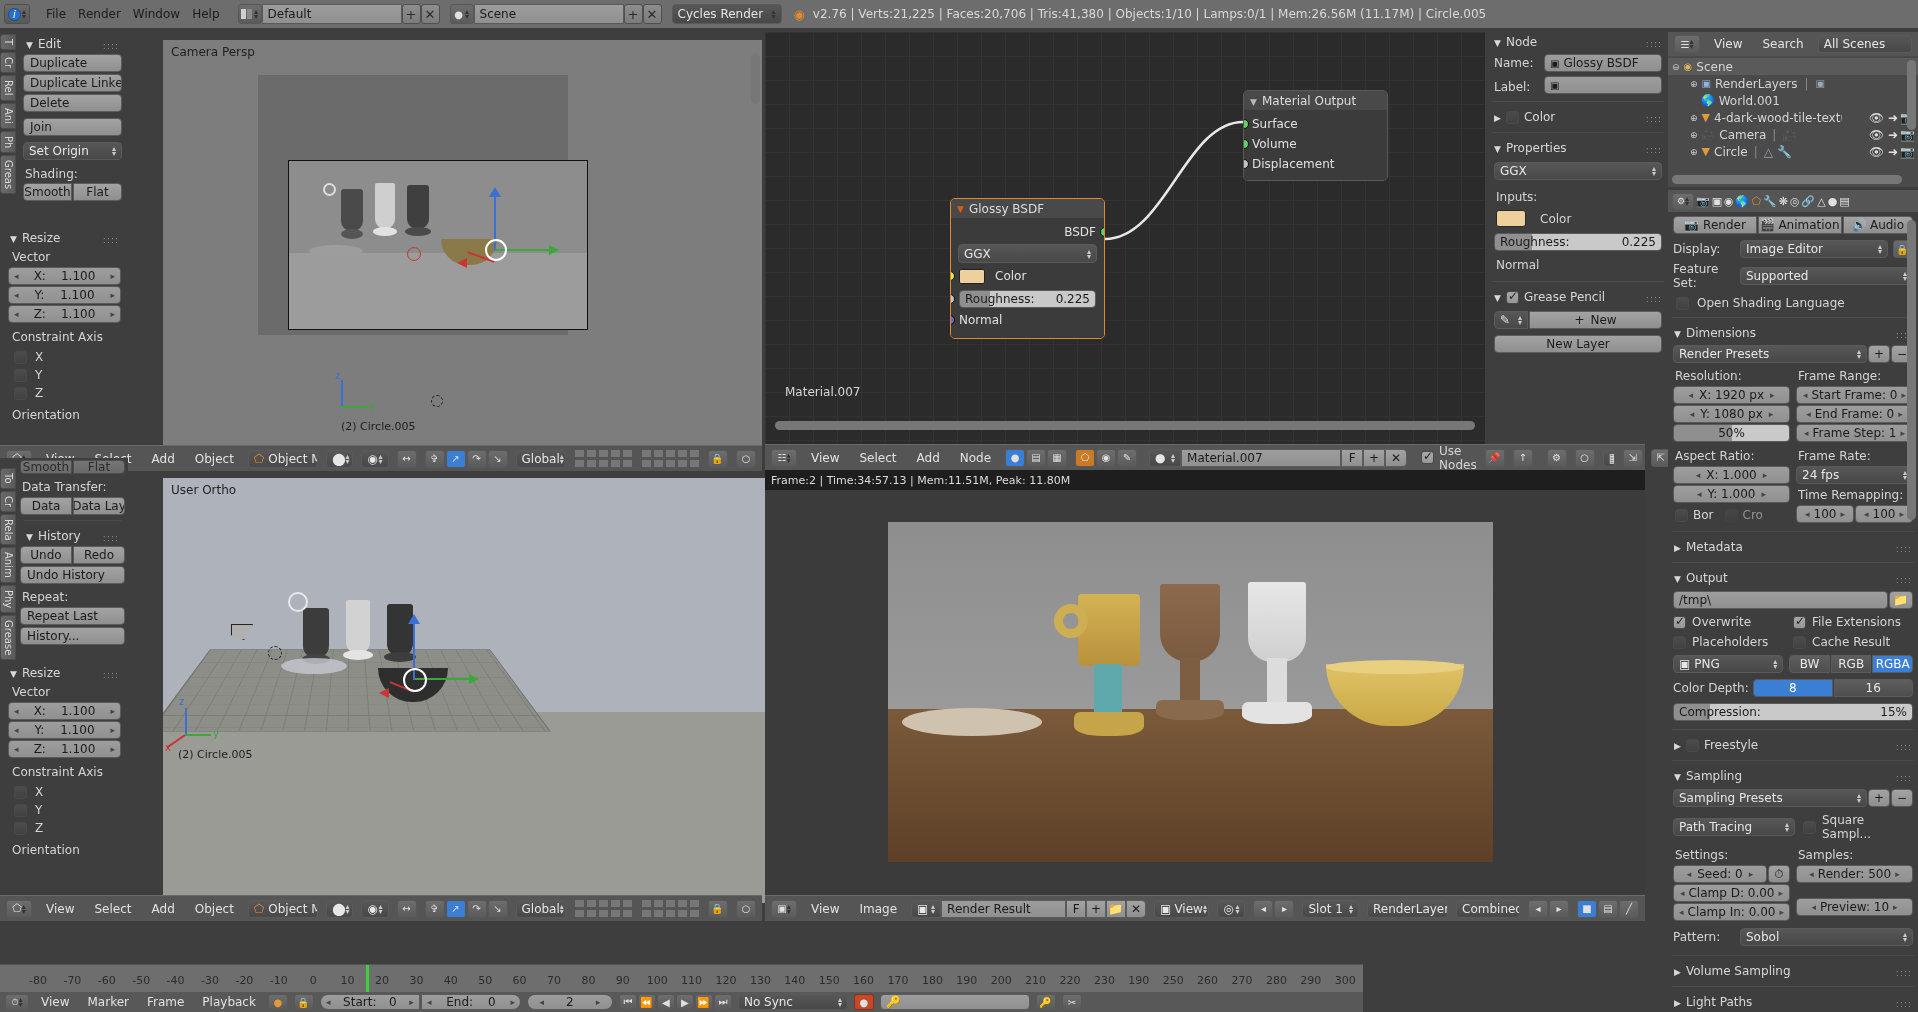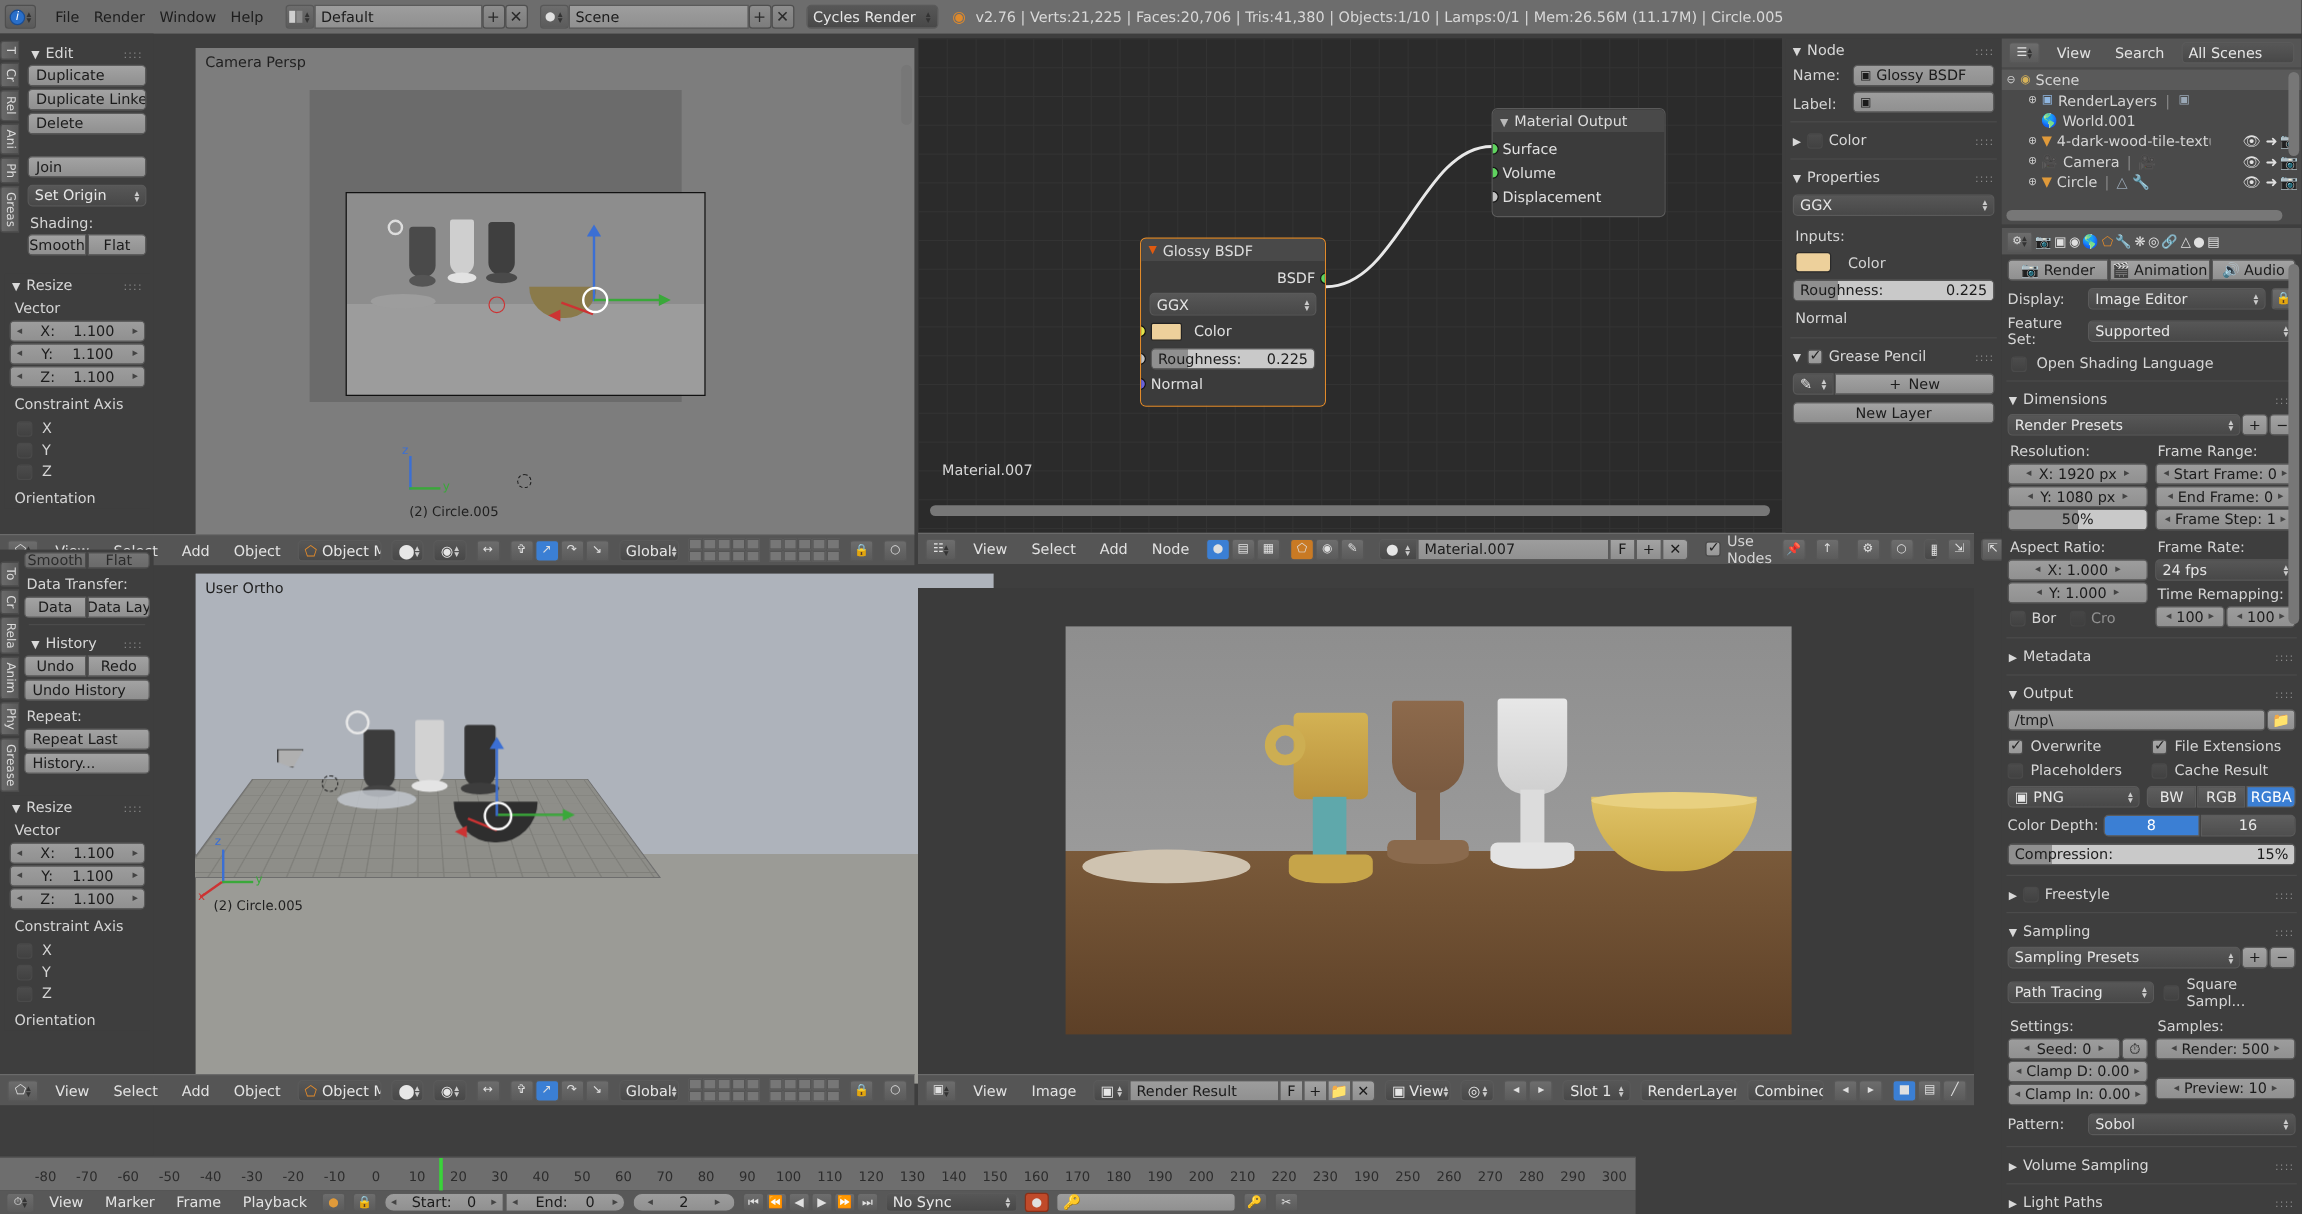--- a/index.html
+++ b/index.html
@@ -177,21 +177,21 @@
     <div style="position:absolute;left:20px;top:6px;width:105px">
       <div class="panelhdr">
         <span class="tri"></span>
         <span>Edit</span>
         <span class="grip">::::</span>
       </div>
       <div style="display:flex;flex-direction:column;gap:2px;padding:0 3px">
         <div class="btn">Duplicate</div>
         <div class="btn">Duplicate Linked</div>
         <div class="btn">Delete</div>
-        <div class="btn" style="margin-top:16px">Join</div>
+        <div class="btn" style="margin-top:4px">Join</div>
         <div class="field dark" style="margin-top:4px">
           <span>Set Origin</span>
           <span class="updown" style="color:#ccc"></span>
         </div>
         <div class="lbl" style="margin-top:5px;padding-left:2px">Shading:</div>
         <div style="display:flex;gap:1px">
           <div class="btn center" style="flex:1;border-radius:4px 0 0 4px">Smooth</div>
           <div class="btn center" style="flex:1;border-radius:0 4px 4px 0">Flat</div>
         </div>
       </div>
@@ -618,20 +618,24 @@
     <div class="icobox">↑</div>
     <div class="icobox" style="margin-left:6px">⚙</div>
     <div class="icobox">○</div>
     <div class="field dark" style="width:34px">
       <span>▦</span>
     </div>
     <div class="icobox">⇲</div>
     <div class="icobox">⇱</div>
   </div>
 
+  <div style="position:absolute;left:765px;top:470px;width:880px;height:20px;background:#1e1e1e;
+              display:flex;align-items:center;padding:0 6px">
+    <span style="font-size:11px;color:#dcdcdc">Frame:2 | Time:34:57.13 | Mem:11.51M, Peak: 11.80M</span>
+  </div>
 
   <div class="region" style="left:765px;top:490px;width:880px;height:405px;background:#3b3b3b">
     <div style="position:absolute;left:123px;top:32px;width:605px;height:340px;
                 background:linear-gradient(#8e8e8e 0%, #9a9a9a 55%, #7a5a3a 55%, #5d4027 100%);
                 overflow:hidden">
 
       <div style="position:absolute;left:190px;top:72px;width:62px;height:72px;background:linear-gradient(#d3b254,#b9913c);border-radius:4px 4px 6px 6px"></div>
       <div style="position:absolute;left:166px;top:82px;width:34px;height:34px;border:9px solid #cdae52;border-radius:50%;background:transparent"></div>
       <div style="position:absolute;left:206px;top:142px;width:28px;height:52px;background:#5fa8ab"></div>
       <div style="position:absolute;left:186px;top:190px;width:70px;height:24px;background:#c6a449;border-radius:6px 6px 40% 40%"></div>

